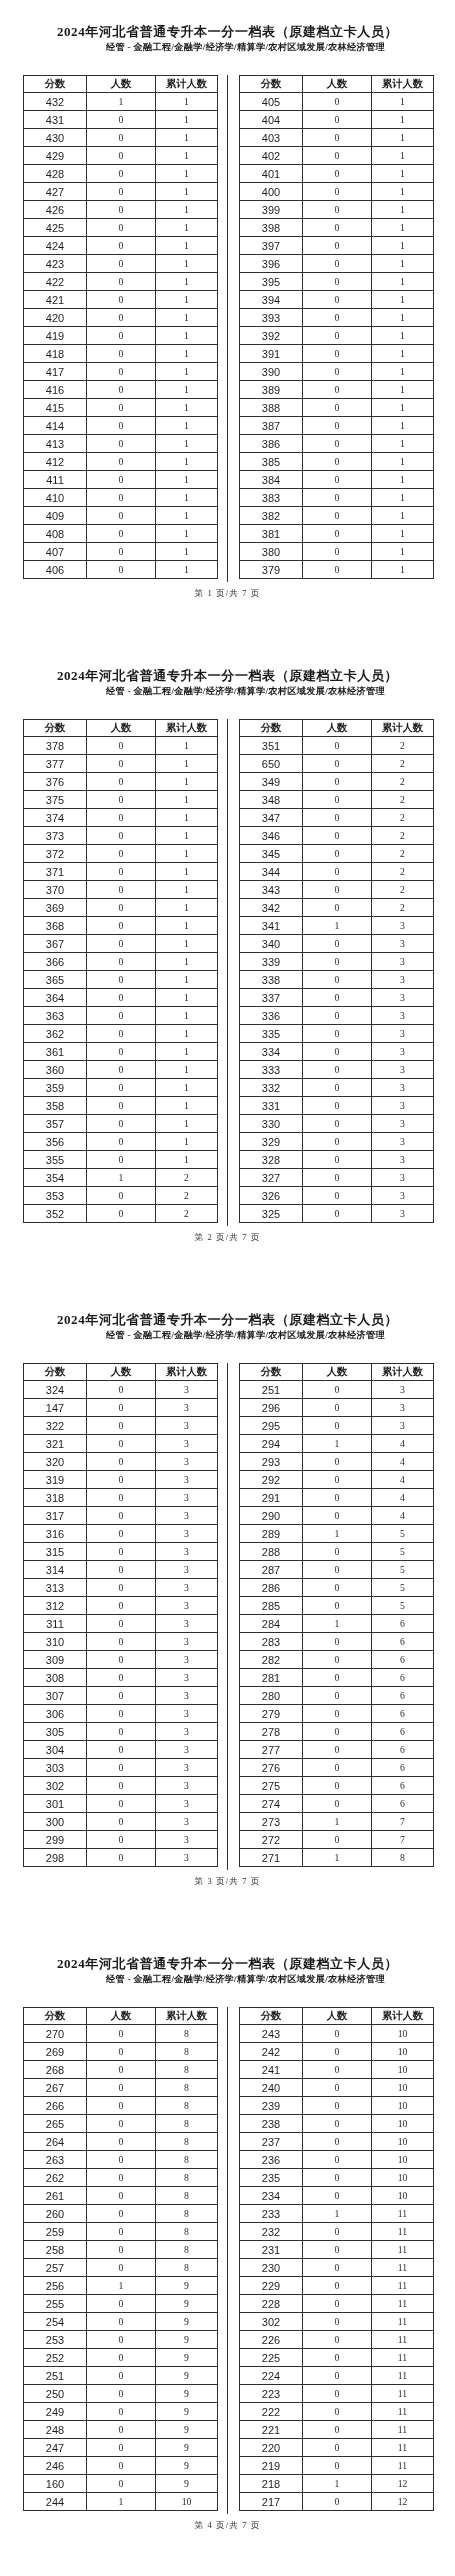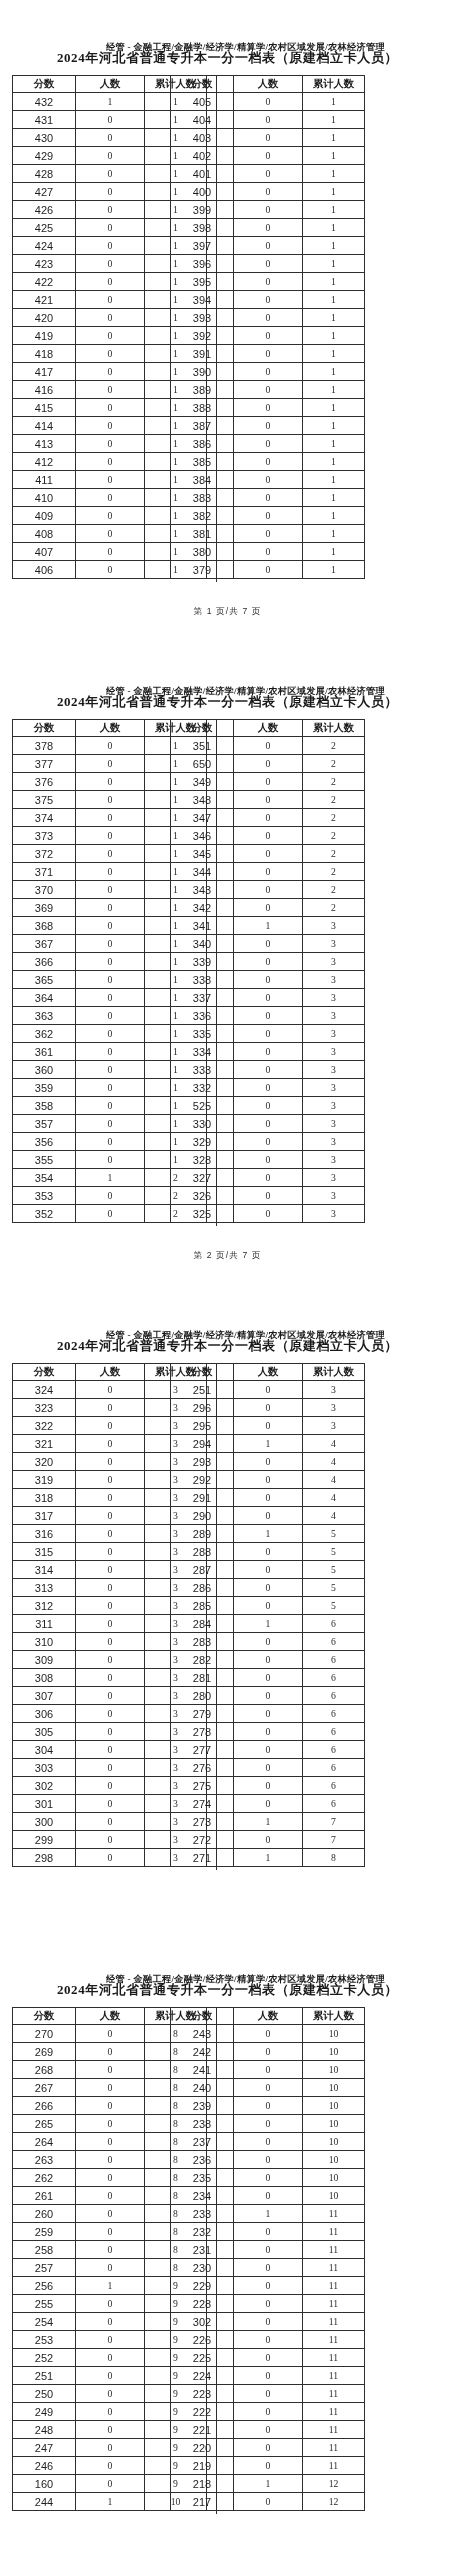--- a/index.html
+++ b/index.html
@@ -20,38 +20,37 @@
   .doc-title {
     position: absolute;
     top: 23px;
     left: 0;
     width: 100%;
     text-align: center;
     font-size: 13px;
     font-weight: 700;
     letter-spacing: 0.6px;
     font-family: "Liberation Serif", "DejaVu Serif", serif;
-    margin-top: 26px;
   }
   .doc-subtitle {
     position: absolute;
     top: 41px;
     left: 0;
     width: 100%;
     text-align: center;
     font-size: 9.2px;
     font-weight: 700;
     letter-spacing: 0.3px;
     padding-left: 36px;
   }
   .tables-area {
     position: absolute;
     top: 75px;
-    left: 12px;
-    width: 353px;
+    left: 23px;
+    width: 411px;
     height: 507px;
   }
   .mid-rule {
     position: absolute;
     left: 204px;
     top: 0;
     width: 1.1px;
     height: 507px;
     background: #2e2e2e;
   }
@@ -83,28 +82,28 @@
     font-size: 11px;
     color: #1f1f1f;
   }
   td.count {
     font-family: "Liberation Serif", "DejaVu Serif", serif;
     font-size: 9.7px;
     color: #2a2a2a;
   }
   .page-footer {
     position: absolute;
-    top: 606px;
+    top: 588px;
     left: 0;
     width: 100%;
     text-align: center;
     font-size: 8.6px;
     letter-spacing: 1.1px;
     color: #2e2e2e;
-    font-family: Liberation Sans, sans-serif;
+    font-family: Liberation Serif, serif;
   }
 </style>
 </head>
 <body>
 
 <div class="page">
   <div class="doc-title">2024年河北省普通专升本一分一档表（原建档立卡人员）</div>
   <div class="doc-subtitle">经管 - 金融工程/金融学/经济学/精算学/农村区域发展/农林经济管理</div>
   <div class="tables-area">
     <table class="score-table left-table">
@@ -678,21 +677,21 @@
             <td class="score">333</td>
             <td class="count">0</td>
             <td class="count">3</td>
           </tr>
           <tr>
             <td class="score">332</td>
             <td class="count">0</td>
             <td class="count">3</td>
           </tr>
           <tr>
-            <td class="score">525</td>
+            <td class="score">331</td>
             <td class="count">0</td>
             <td class="count">3</td>
           </tr>
           <tr>
             <td class="score">330</td>
             <td class="count">0</td>
             <td class="count">3</td>
           </tr>
           <tr>
             <td class="score">329</td>
@@ -742,21 +741,21 @@
         <th>累计人数</th>
       </tr>
         </thead>
       <tbody>
           <tr>
             <td class="score">324</td>
             <td class="count">0</td>
             <td class="count">3</td>
           </tr>
           <tr>
-            <td class="score">323</td>
+            <td class="score">147</td>
             <td class="count">0</td>
             <td class="count">3</td>
           </tr>
           <tr>
             <td class="score">322</td>
             <td class="count">0</td>
             <td class="count">3</td>
           </tr>
           <tr>
             <td class="score">321</td>
@@ -1026,20 +1025,21 @@
             <td class="count">7</td>
           </tr>
           <tr>
             <td class="score">271</td>
             <td class="count">1</td>
             <td class="count">8</td>
           </tr>
         </tbody>
     </table>
   </div>
+  <div class="page-footer">第 3 页/共 7 页</div>
 </div>
 
 <div class="page">
   <div class="doc-title">2024年河北省普通专升本一分一档表（原建档立卡人员）</div>
   <div class="doc-subtitle">经管 - 金融工程/金融学/经济学/精算学/农村区域发展/农林经济管理</div>
   <div class="tables-area">
     <table class="score-table left-table">
       <colgroup>
           <col style="width:63px">
           <col style="width:69px">
@@ -1336,14 +1336,15 @@
             <td class="count">12</td>
           </tr>
           <tr>
             <td class="score">217</td>
             <td class="count">0</td>
             <td class="count">12</td>
           </tr>
         </tbody>
     </table>
   </div>
+  <div class="page-footer">第 4 页/共 7 页</div>
 </div>
 
 
 </body></html>

